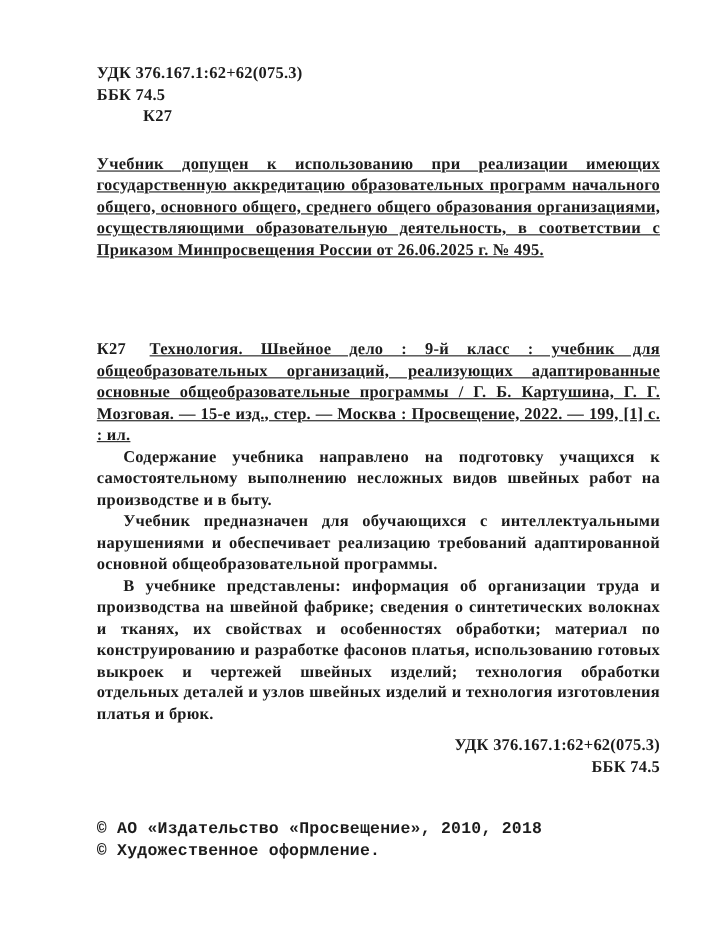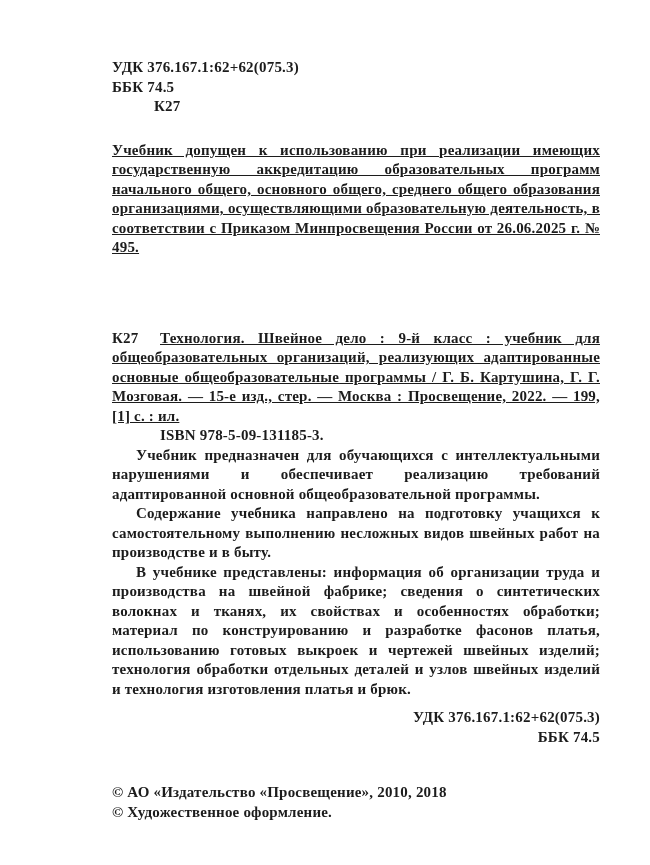--- a/index.html
+++ b/index.html
@@ -7,21 +7,21 @@
     padding: 0;
     background: #ffffff;
   }
   .page {
     position: relative;
     width: 650px;
     height: 865px;
     margin: 0 auto;
     background: #ffffff;
     box-sizing: border-box;
-    padding: 58px 50px 0 112px;
+    padding: 58px 50px 0 88px;
     font-family: "Liberation Serif", "DejaVu Serif", serif;
     font-weight: bold;
     font-size: 15px;
     line-height: 19.5px;
     color: #1c1c1c;
     letter-spacing: 0.2px;
     overflow: hidden;
   }
   .line { white-space: nowrap; }
   .indent-code { margin-left: 42px; }
@@ -58,21 +58,21 @@
     margin-top: 36px;
     display: flex;
     align-items: flex-start;
   }
   .footer-isbn {
     width: 204px;
     flex: 0 0 auto;
     white-space: nowrap;
   }
   .footer-copy { flex: 1 1 auto; }
-  .footer-copy .cline { margin: 0; }
+  .footer-copy .cline { margin: 0; font-family: Liberation Mono, monospace; }
 </style>
 </head>
 <body>
 
 <div class="page">
 
   <div class="line">УДК 376.167.1:62+62(075.3)</div>
   <div class="line">ББК 74.5</div>
   <div class="line indent-code">К27</div>
 
@@ -81,24 +81,23 @@
   <p class="just">Учебник допущен к использованию при реализации имеющих государственную аккредитацию образовательных программ начального общего, основного общего, среднего общего образования организациями, осуществляющими образовательную деятельность, в соответствии с Приказом Минпросвещения России от 26.06.2025 г. № 495.</p>
   <div class="gap-small"></div>
 
   <div class="gap-big"></div>
 
 
   <p class="just bib-entry">
     <span class="bib-code">К27</span><span>Технология. Швейное дело : 9-й класс : учебник для общеобразовательных организаций, реализующих адаптированные основные общеобразовательные программы / Г. Б. Картушина, Г. Г. Мозговая. — 15-е изд., стер. — Москва : Просвещение, 2022. — 199, [1] с. : ил.</span>
   </p>
 
-  <div class="line isbn-mid">ISBN 978-5-09-131185-3.</div>
 
+  <p class="annot">Содержание учебника направлено на подготовку учащихся к самостоятельному выполнению несложных видов швейных работ на производстве и в быту.</p>
   <p class="annot">Учебник предназначен для обучающихся с интеллектуальными нарушениями и обеспечивает реализацию требований адаптированной основной общеобразовательной программы.</p>
-  <p class="annot">Содержание учебника направлено на подготовку учащихся к самостоятельному выполнению несложных видов швейных работ на производстве и в быту.</p>
   <p class="annot">В учебнике представлены: информация об организации труда и производства на швейной фабрике; сведения о синтетических волокнах и тканях, их свойствах и особенностях обработки; материал по конструированию и разработке фасонов платья, использованию готовых выкроек и чертежей швейных изделий; технология обработки отдельных деталей и узлов швейных изделий и технология изготовления платья и брюк.</p>
 
   <div class="refs">
     <div class="line" style="white-space:normal">УДК 376.167.1:62+62(075.3)</div>
     <div class="line" style="white-space:normal">ББК 74.5</div>
   </div>
 
   <div class="footer">
     <div class="footer-copy">
       <p class="cline">© АО «Издательство «Просвещение», 2010, 2018</p>

